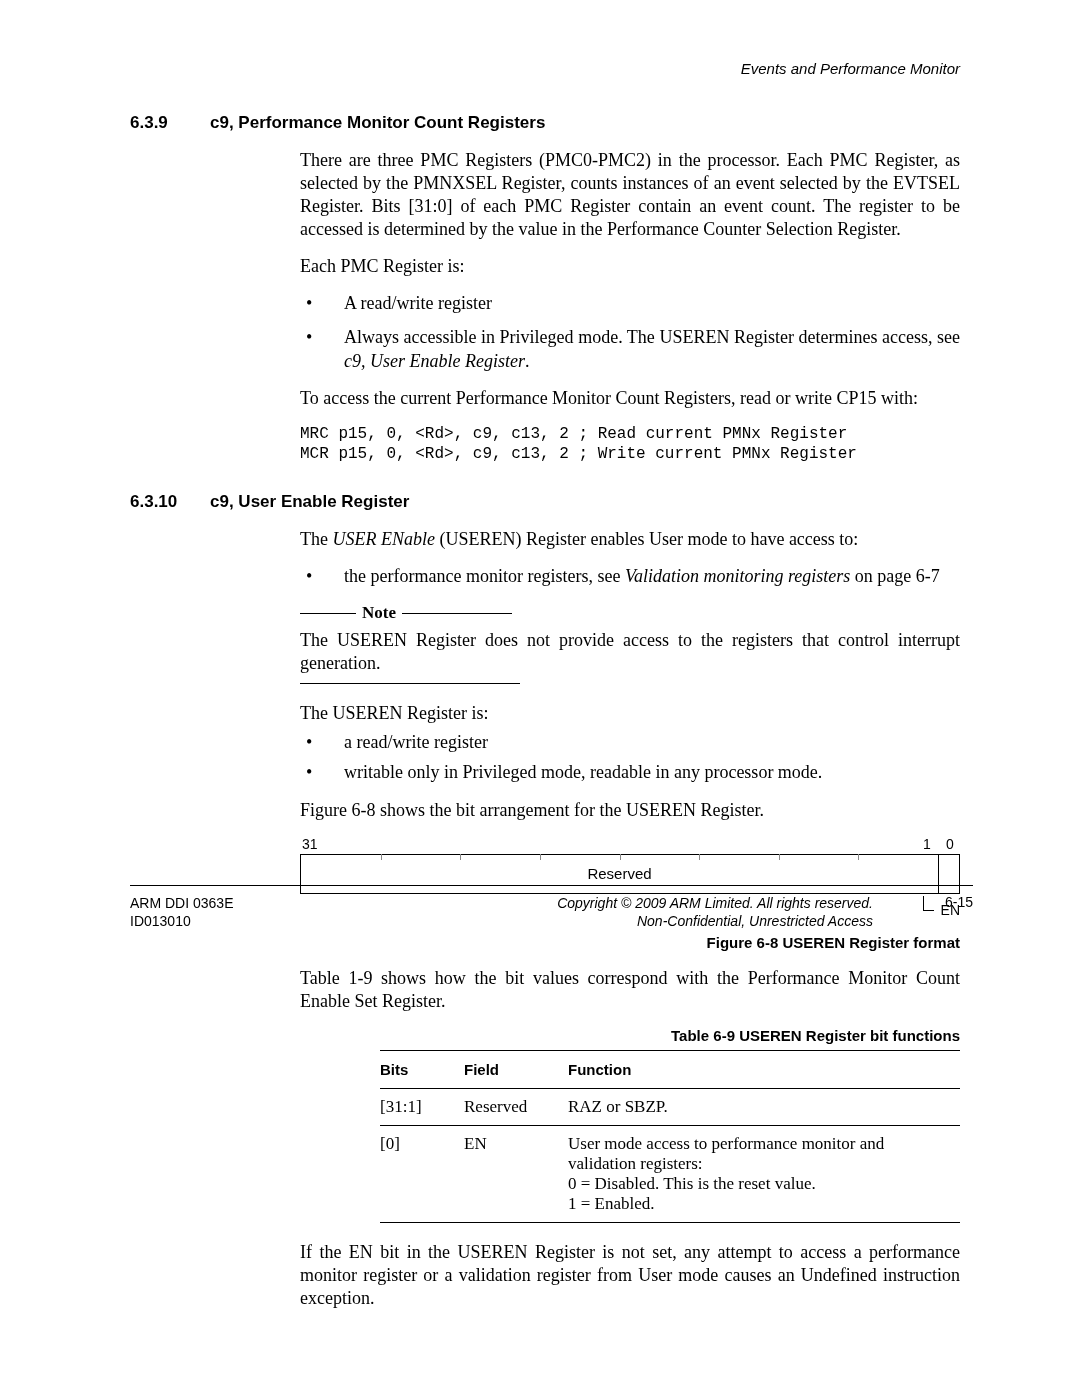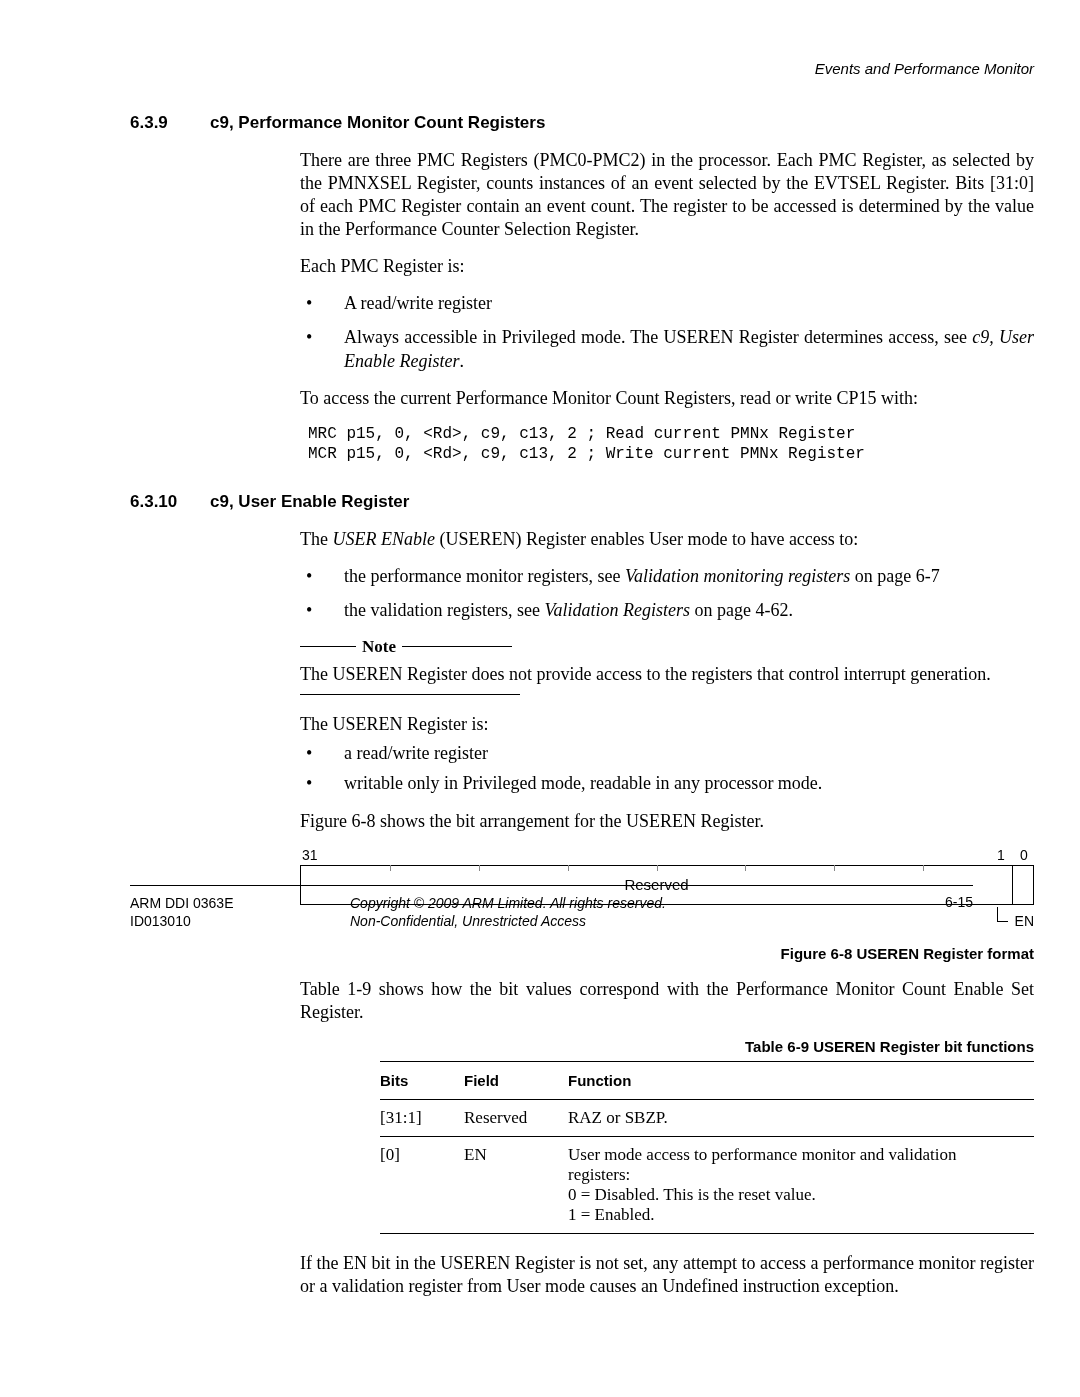--- a/index.html
+++ b/index.html
@@ -10,21 +10,21 @@
     height: 1397px;
     font-family: "Times New Roman", Times, serif;
     color: #000;
     background: #fff;
   }
   .page {
     position: relative;
     width: 1080px;
     height: 978px;
     box-sizing: border-box;
-    padding: 60px 46px 0 130px;
+    padding: 60px 120px 0 130px;
   }
   .running-head {
     font-family: Arial, Helvetica, sans-serif;
     font-style: italic;
     font-size: 15px;
     text-align: right;
     margin-bottom: 36px;
   }
   .section {
     display: flex;
@@ -69,21 +69,21 @@
     position: absolute;
     left: 6px;
     top: 0;
     font-size: 18px;
   }
   ul.tight > li { margin-bottom: 6px; }
   .code {
     font-family: "Courier New", monospace;
     font-size: 16px;
     white-space: pre;
-    margin: 4px 0 20px 8px;
+    margin: 4px 0 20px 0;
     line-height: 1.25;
   }
   .italic { font-style: italic; }
   .note-rule {
     display: flex;
     align-items: center;
     margin: 14px 0 6px 0;
   }
   .note-rule .line-l {
     border-top: 1px solid #000;
@@ -209,21 +209,21 @@
     align-items: flex-start;
     font-size: 14px;
   }
   .footer .left {
     font-family: Arial, Helvetica, sans-serif;
     width: 220px;
     line-height: 1.3;
   }
   .footer .center {
     flex: 1;
-    text-align: left;
+    text-align: right;
     font-style: italic;
     font-family: Arial, Helvetica, sans-serif;
     line-height: 1.3;
   }
   .footer .right {
     width: 100px;
     text-align: right;
     font-family: Arial, Helvetica, sans-serif;
   }
 </style>
@@ -258,23 +258,20 @@
     <div class="sec-title">c9, User Enable Register</div>
   </div>
 
   <div class="body-indent">
     <p class="body">
       <span>The </span><span class="italic">USER ENable</span><span> (USEREN) Register enables User mode to have access to:</span>
     </p>
     <ul class="bullets">
       <li>
         <span>the performance monitor registers, see </span><span class="italic">Validation monitoring registers</span><span> on page 6-7</span>
-      </li>
-      <li>
-        <span>the validation registers, see </span><span class="italic">Validation Registers</span><span> on page 4-62.</span>
       </li>
     </ul>
 
     <div class="note-rule">
       <div class="line-l"></div>
       <div class="note-word">Note</div>
       <div class="line-r"></div>
     </div>
     <p class="body" style="margin-bottom:6px;">The USEREN Register does not provide access to the registers that control interrupt generation.</p>
     <div class="note-close"></div>

